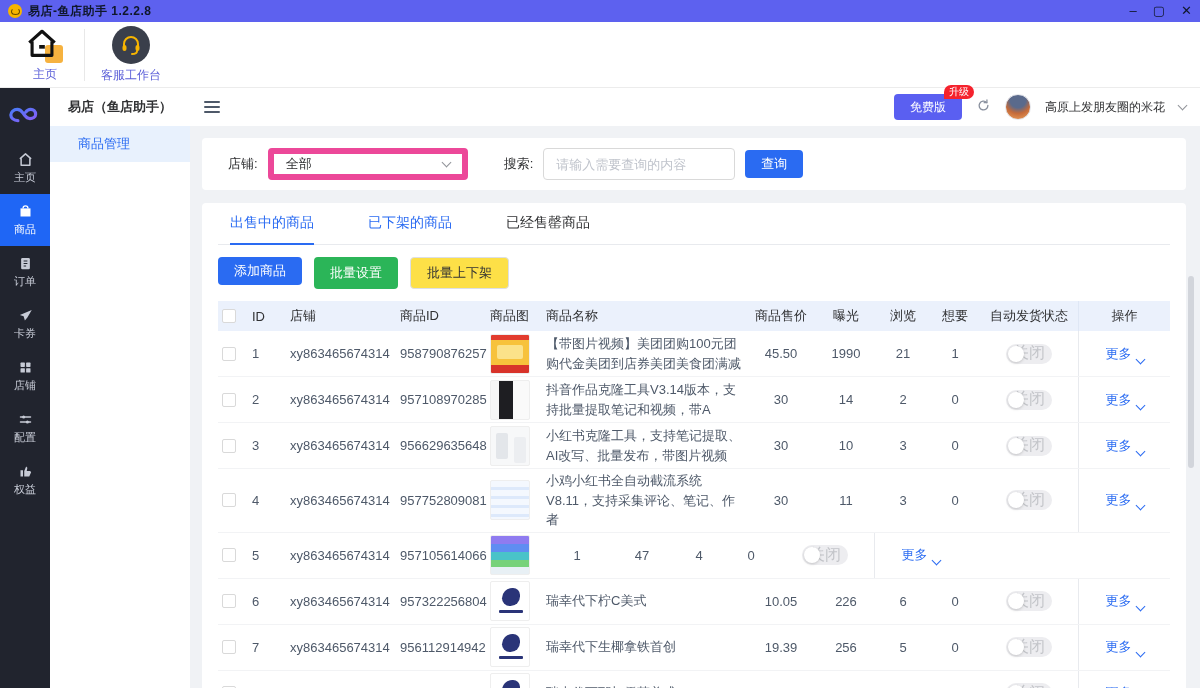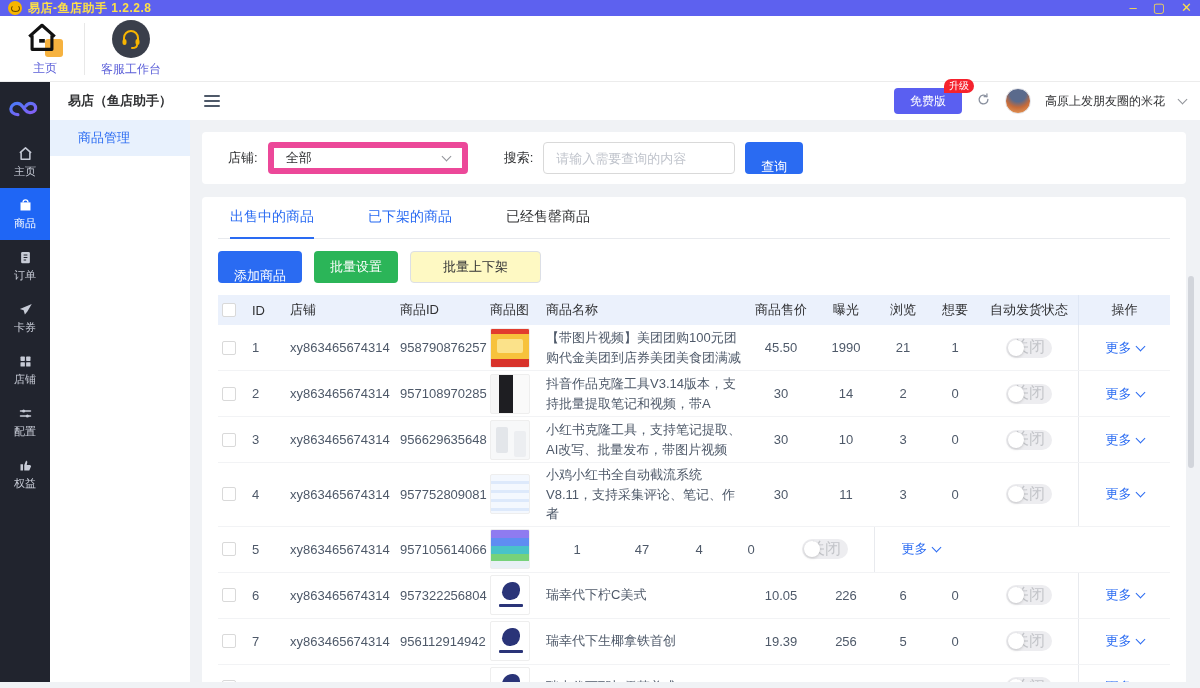--- a/index.html
+++ b/index.html
@@ -1,21 +1,21 @@
 <!DOCTYPE html>
 <html><head>
 <meta charset="utf-8">
 <style>
   * { margin:0; padding:0; box-sizing:border-box; }
   html,body { width:1200px; height:688px; overflow:hidden; }
   body { font-family:"Liberation Sans","DejaVu Sans",sans-serif; color:#1d2129; background:#f0f2f5; }
   .app { width:1200px; height:688px; position:relative; overflow:hidden; background:#f0f2f5; }
 
   
-  .titlebar { height:16px; background:#5d61ef; display:flex; align-items:center; padding:0 8px; color:#fde047; }
+  .titlebar { height:22px; background:#5d61ef; display:flex; align-items:center; padding:0 8px; color:#0f172a; }
   .app-icon { width:14px; height:14px; border-radius:50%; background:#f7b500; margin-right:6px; position:relative; flex:0 0 auto; }
   .app-icon::after { content:""; position:absolute; left:3px; top:4px; width:7px; height:5px; border:1.5px solid #6b4a00; border-radius:50%; border-top-color:transparent; }
   .win-title { font-size:12px; font-weight:bold; letter-spacing:.5px; }
   .win-controls { margin-left:auto; display:flex; gap:16px; font-size:13px; }
   .win-btn { cursor:default; line-height:22px; }
 
   
   .toolbar { height:66px; background:#fff; display:flex; align-items:center; padding:0 10px; border-bottom:1px solid #ececec; }
   .tool-item { display:flex; flex-direction:column; align-items:center; justify-content:center; width:70px; gap:3px; }
   .tool-label { font-size:12px; color:#5a5ed8; }
@@ -58,32 +58,32 @@
   .content { padding:12px 14px 0 12px; flex:1; overflow:hidden; }
 
   
   .filter-card { background:#fff; border-radius:4px; height:52px; display:flex; align-items:center; padding:0 26px; gap:10px; }
   .f-label { font-size:13px; color:#303133; }
   .select-box { width:200px; height:32px; border:6px solid #ec4899; border-radius:4px; display:flex; align-items:center; padding:0 12px; font-size:13px; color:#303133; background:#fff; }
   .select-box .chev { margin-left:auto; margin-top:-4px; }
   .search-wrap { margin-left:26px; display:flex; align-items:center; gap:10px; }
   .text-input { width:192px; height:32px; border:1px solid #d9d9d9; border-radius:4px; padding:0 12px; font-size:13px; color:#303133; }
   .text-input::placeholder { color:#c0c4cc; }
-  .btn-primary { background:#2a6bf2; color:#fff; border:none; border-radius:4px; height:21px; padding:16px 16px; font-size:13px; }
+  .btn-primary { background:#2a6bf2; color:#fff; border:none; border-radius:4px; height:28px; padding:4px 16px; font-size:13px; }
 
   
   .table-card { background:#fff; border-radius:4px; margin-top:13px; padding:0 16px; height:100%; }
   .tabs { display:flex; gap:42px; border-bottom:1px solid #e8eaee; height:42px; align-items:flex-end; }
   .tab { font-size:14px; padding-bottom:12px; color:#303133; position:relative;margin-left:12px; }
   .tab.blue { color:#2a6bf2; }
   .tab.active { color:#2a6bf2; }
   .tab.active::after { content:""; position:absolute; left:0; right:0; bottom:-1px; height:2px; background:#2a6bf2; }
   .btn-row { display:flex; gap:12px; padding:12px 0; }
   .btn-green { background:#2bb558; color:#fff; border:none; border-radius:4px; height:32px; padding:0 16px; font-size:13px; }
-  .btn-plain { background:#fef9c3; color:#303133; border:1px solid #dcdfe6; border-radius:4px; height:32px; padding:0 32px; font-size:13px; }
+  .btn-plain { background:#fde047; color:#303133; border:1px solid #dcdfe6; border-radius:4px; height:32px; padding:0 16px; font-size:13px; }
 
   
   .tbl { width:100%; font-size:13px; color:#4e5969; }
   .trow { display:flex; align-items:center; min-height:46px; border-bottom:1px solid #f2f3f5; }
   .thead { background:#ebf1fc; min-height:30px; border-bottom:none; color:#303133; }
   .cell { padding:2px 4px; display:flex; align-items:center; }
   .c-check { width:30px; } .c-id { width:38px; } .c-shop { width:110px; } .c-pid { width:90px; }
   .c-img { width:56px; } .c-name { flex:1; min-width:0; line-height:1.5; }
   .c-price { width:70px; justify-content:center; } .c-exp { width:60px; justify-content:center; }
   .c-view { width:54px; justify-content:center; } .c-want { width:50px; justify-content:center; }
@@ -98,21 +98,21 @@
   .thumb-light-app { background:#f7f8f9; }
   .thumb-light-app::after { content:""; position:absolute; left:5px; top:6px; width:12px; height:26px; background:#e3e6ea; border-radius:2px; box-shadow:18px 4px 0 #eceef1; }
   .thumb-blue-app { background:repeating-linear-gradient(180deg,#f4f8fe 0 6px,#dde9fb 6px 9px); }
   .thumb-colorful { background:linear-gradient(180deg,#8f7bf0 0 22%,#5f8df2 22% 42%,#49c3c9 42% 62%,#77d27a 62% 82%,#e8f0f5 82%); }
   .thumb-luckin { background:#fff; }
   .thumb-luckin::before { content:""; position:absolute; left:11px; top:6px; width:18px; height:18px; background:#2a3478; border-radius:60% 40% 55% 45%; }
   .thumb-luckin::after { content:""; position:absolute; left:8px; bottom:7px; width:24px; height:3px; background:#2a3478; border-radius:1px; }
   .switch { width:46px; height:20px; border-radius:10px; background:#ededf0; position:relative; display:flex; align-items:center; justify-content:flex-end; padding-right:7px; }
   .knob { position:absolute; left:2px; top:2px; width:16px; height:16px; border-radius:50%; background:#fff; box-shadow:0 1px 3px rgba(0,0,0,.18); }
   .sw-text { font-size:16px; color:#c3c5c9; }
-  .more-link { color:#2a6bf2; display:flex; align-items:center; gap:5px; }
+  .more-link { color:#2a6bf2; display:flex; align-items:flex-end; gap:5px; }
   .more-link .chev { border-color:#2a6bf2; }
 
   .scroll-thumb { position:absolute; left:1188px; top:276px; width:6px; height:192px; border-radius:3px; background:#d2d5db; }
 </style>
 </head>
 <body>
 
 <div class="app">
 
   <div class="titlebar">

